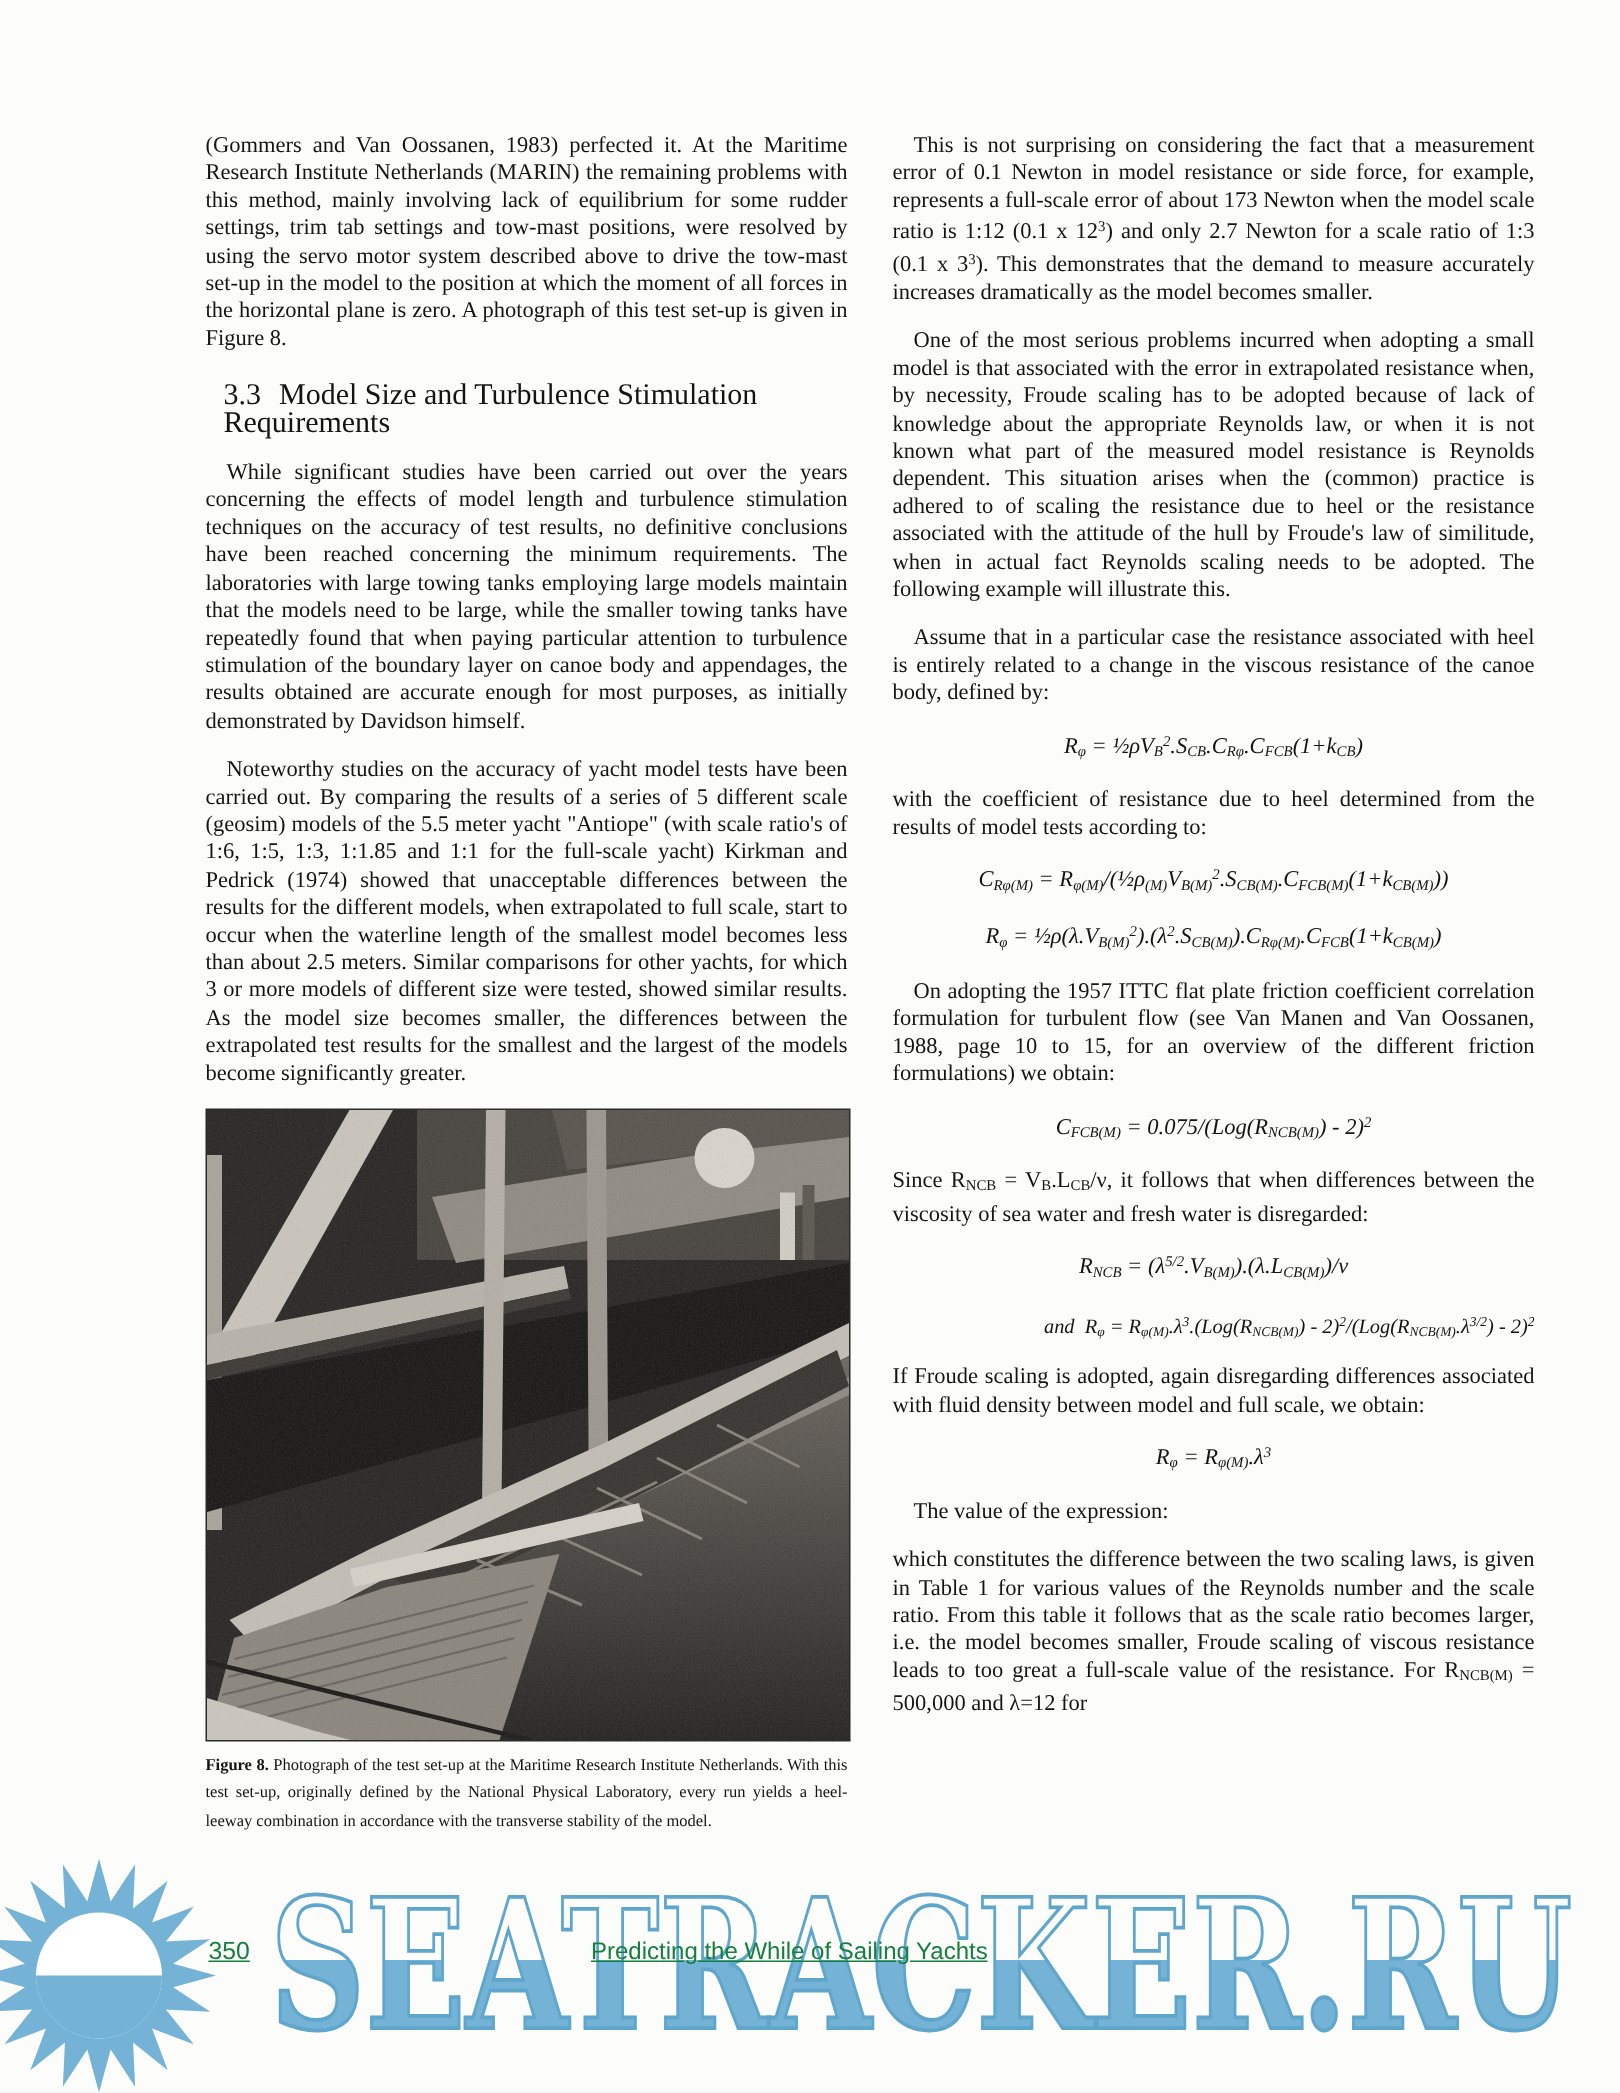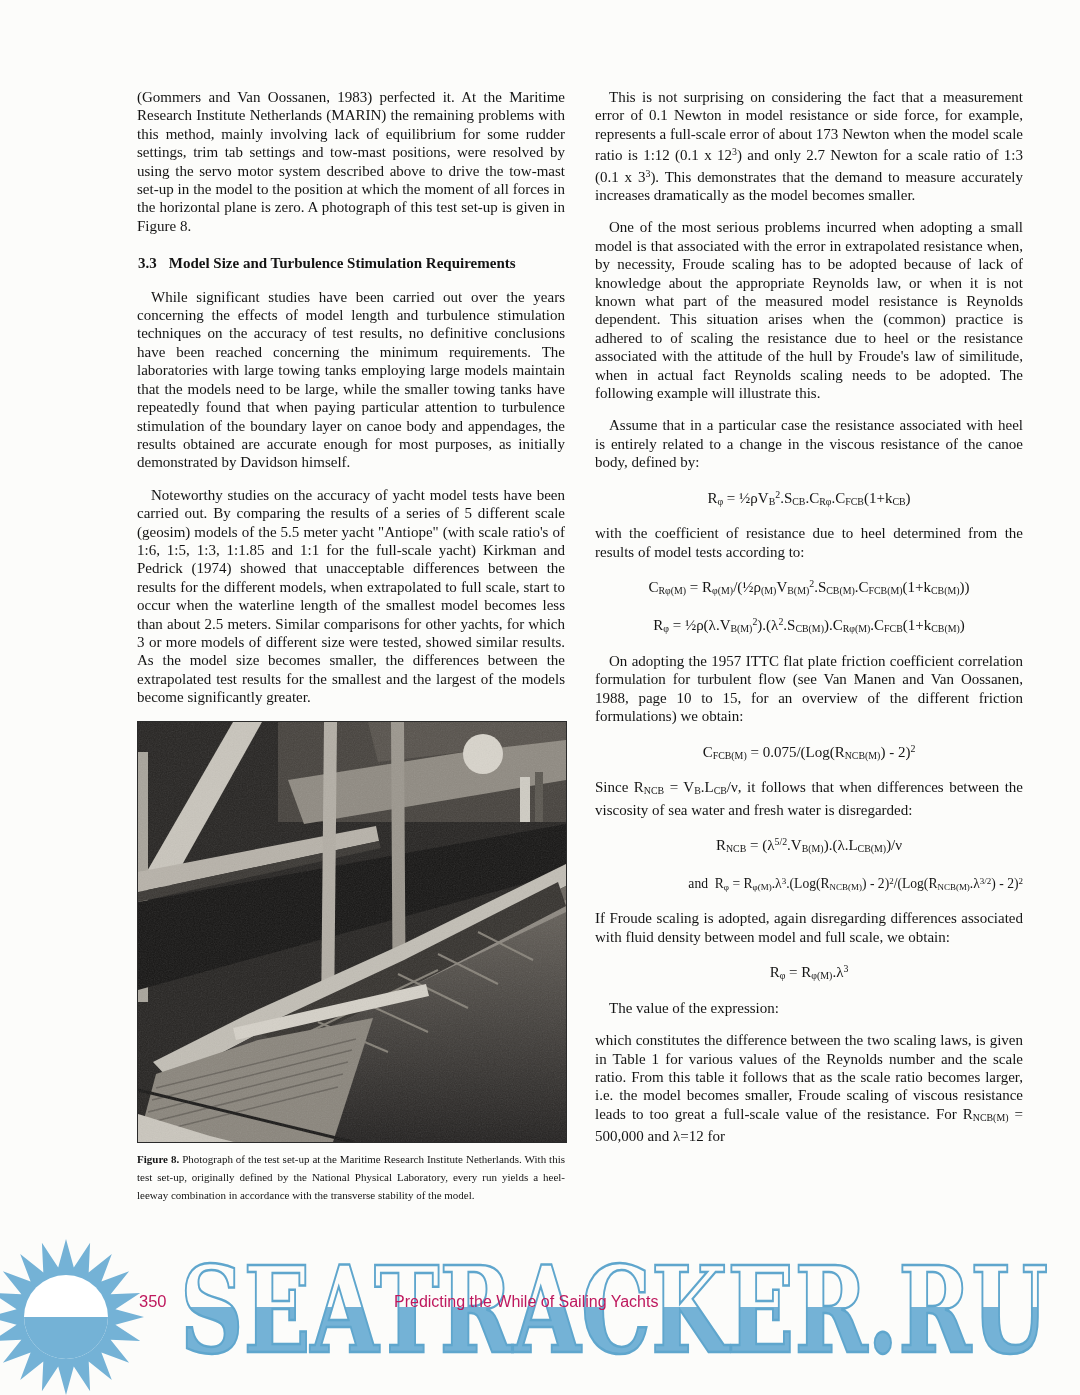--- a/index.html
+++ b/index.html
@@ -4,34 +4,34 @@
 <style>
   html,body{margin:0;padding:0;background:#e8e8e8;}
   .page{position:relative;width:1080px;height:1395px;background:#fcfcfa;
         font-family:"Liberation Serif",serif;color:#141414;overflow:hidden;}
   .col{position:absolute;top:88px;width:428px;font-size:15px;line-height:18.4px;
        text-align:justify;z-index:2;}
   #left-col{left:137px;}
   #right-col{left:595px;}
   .col p{margin:0 0 14px 0;}
   .ind{text-indent:14px;}
-  .sec-head{font-size:15px;font-weight:bold;margin:19px 0 15px 1px;text-align:left;}
+  .sec-head{font-size:20px;font-weight:normal;margin:19px 0 15px 12px;text-align:left;}
   .sec-head .num{margin-right:12px;}
-  .formula{text-align:center;margin:2px 0 13px 0;font-size:15px;}
+  .formula{text-align:center;margin:2px 0 13px 0;font-size:15px;font-style:italic;}
   sub{font-size:.66em;vertical-align:-0.22em;letter-spacing:0;}
   sup{font-size:.66em;vertical-align:0.5em;}
   .androw{position:relative;}
   .androw .and-label{position:absolute;left:0;top:0;}
   .fleft{text-align:right;font-size:13.6px;}
   .photo-wrap{margin:10px 0 7px 0;}
   .photo-svg{display:block;width:428px;height:420px;border:1px solid #2a2a2a;}
   .caption{font-size:11px;}
   .caption .cap-label{font-weight:bold;}
   .footer-item{position:absolute;font-family:"Liberation Sans",sans-serif;
-               font-size:16.5px;color:#be185d;z-index:3;}
+               font-size:16.5px;color:#15803d;z-index:3;text-decoration:underline;}
   #page-number{left:139px;top:1292px;}
   #running-title{left:394px;top:1293px;font-size:16px;}
   .wm{position:absolute;left:0;top:1225px;z-index:1;overflow:visible;}
 </style>
 </head>
 <body>
 
 <div class="page">
 
   <svg class="wm" width="1080" height="170">

